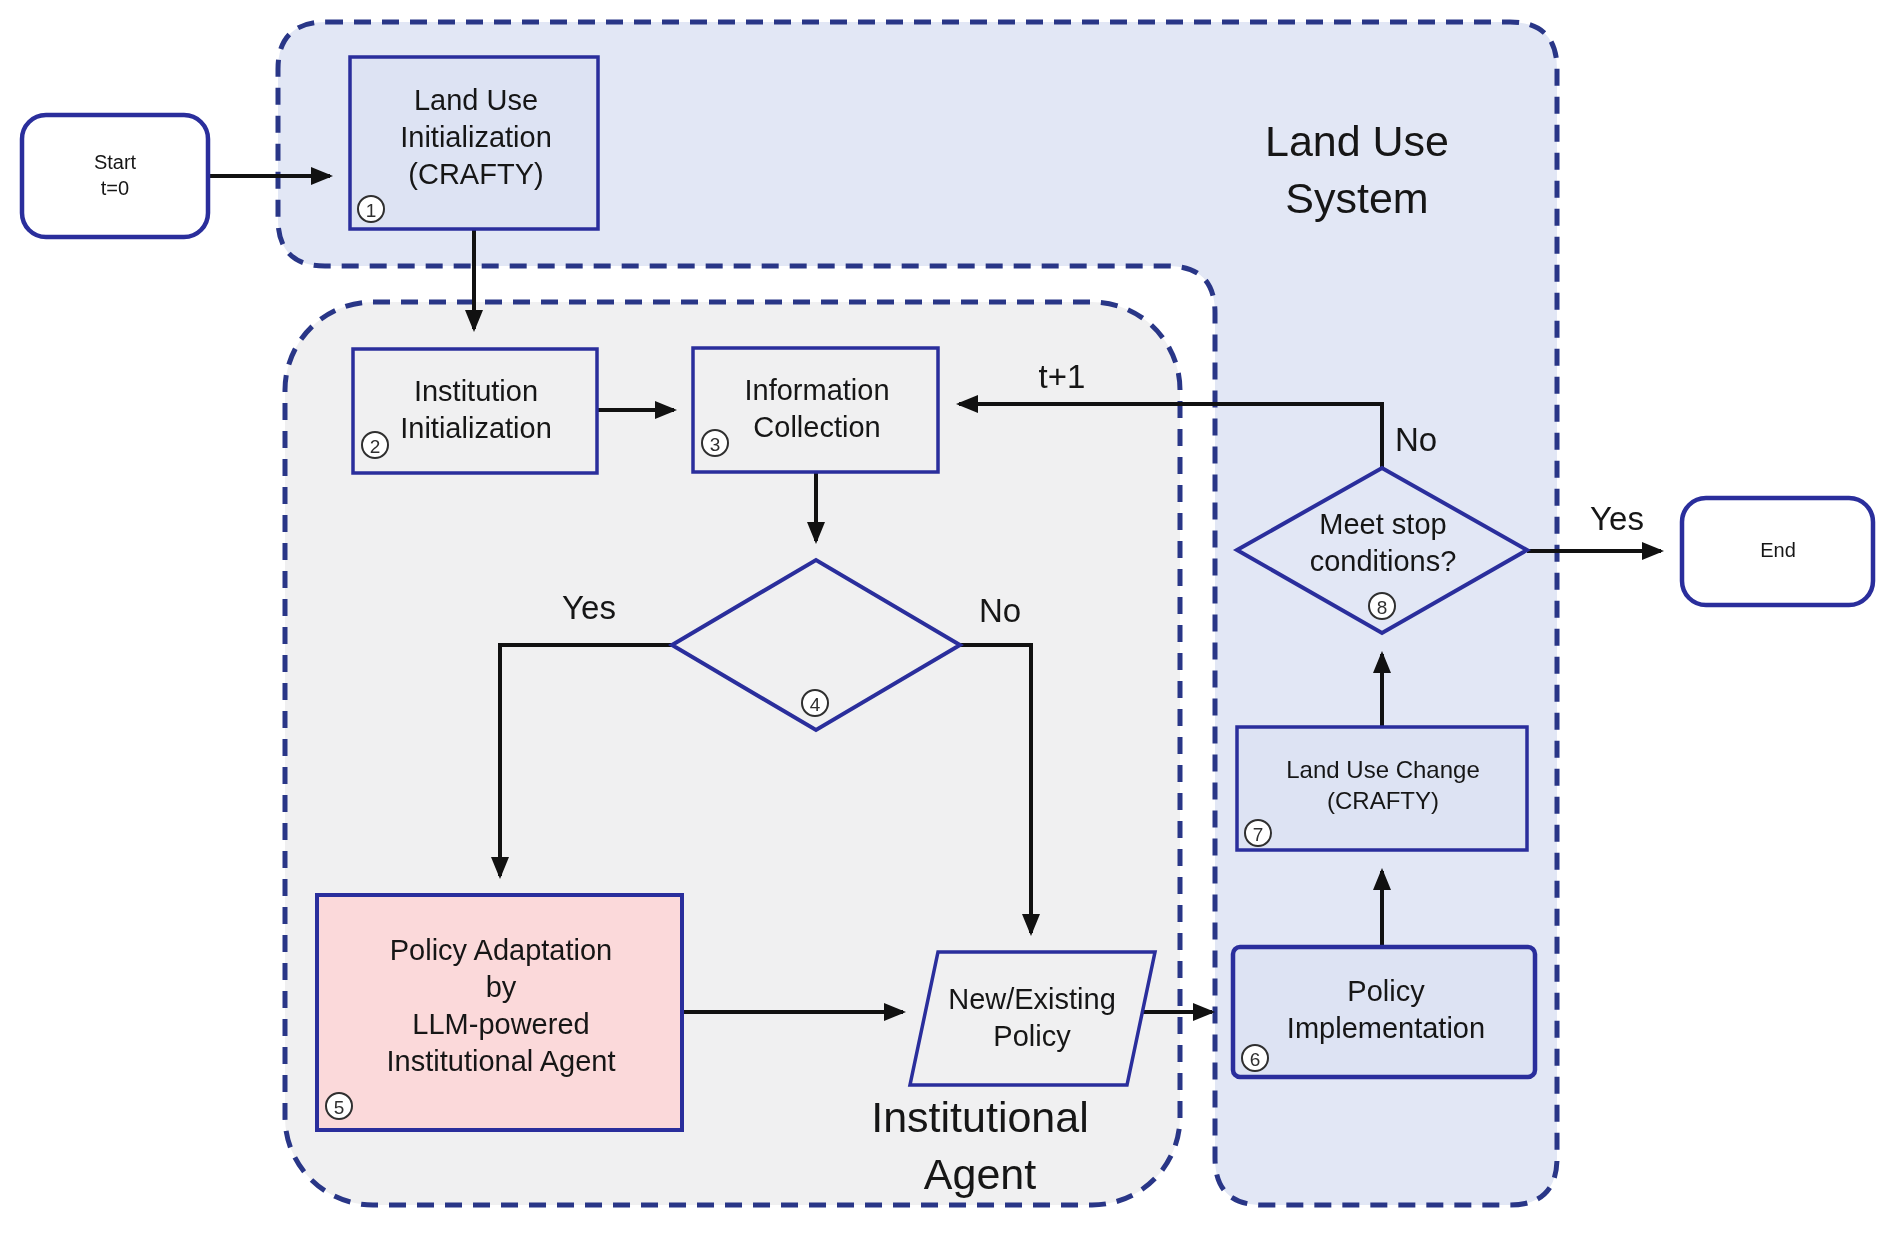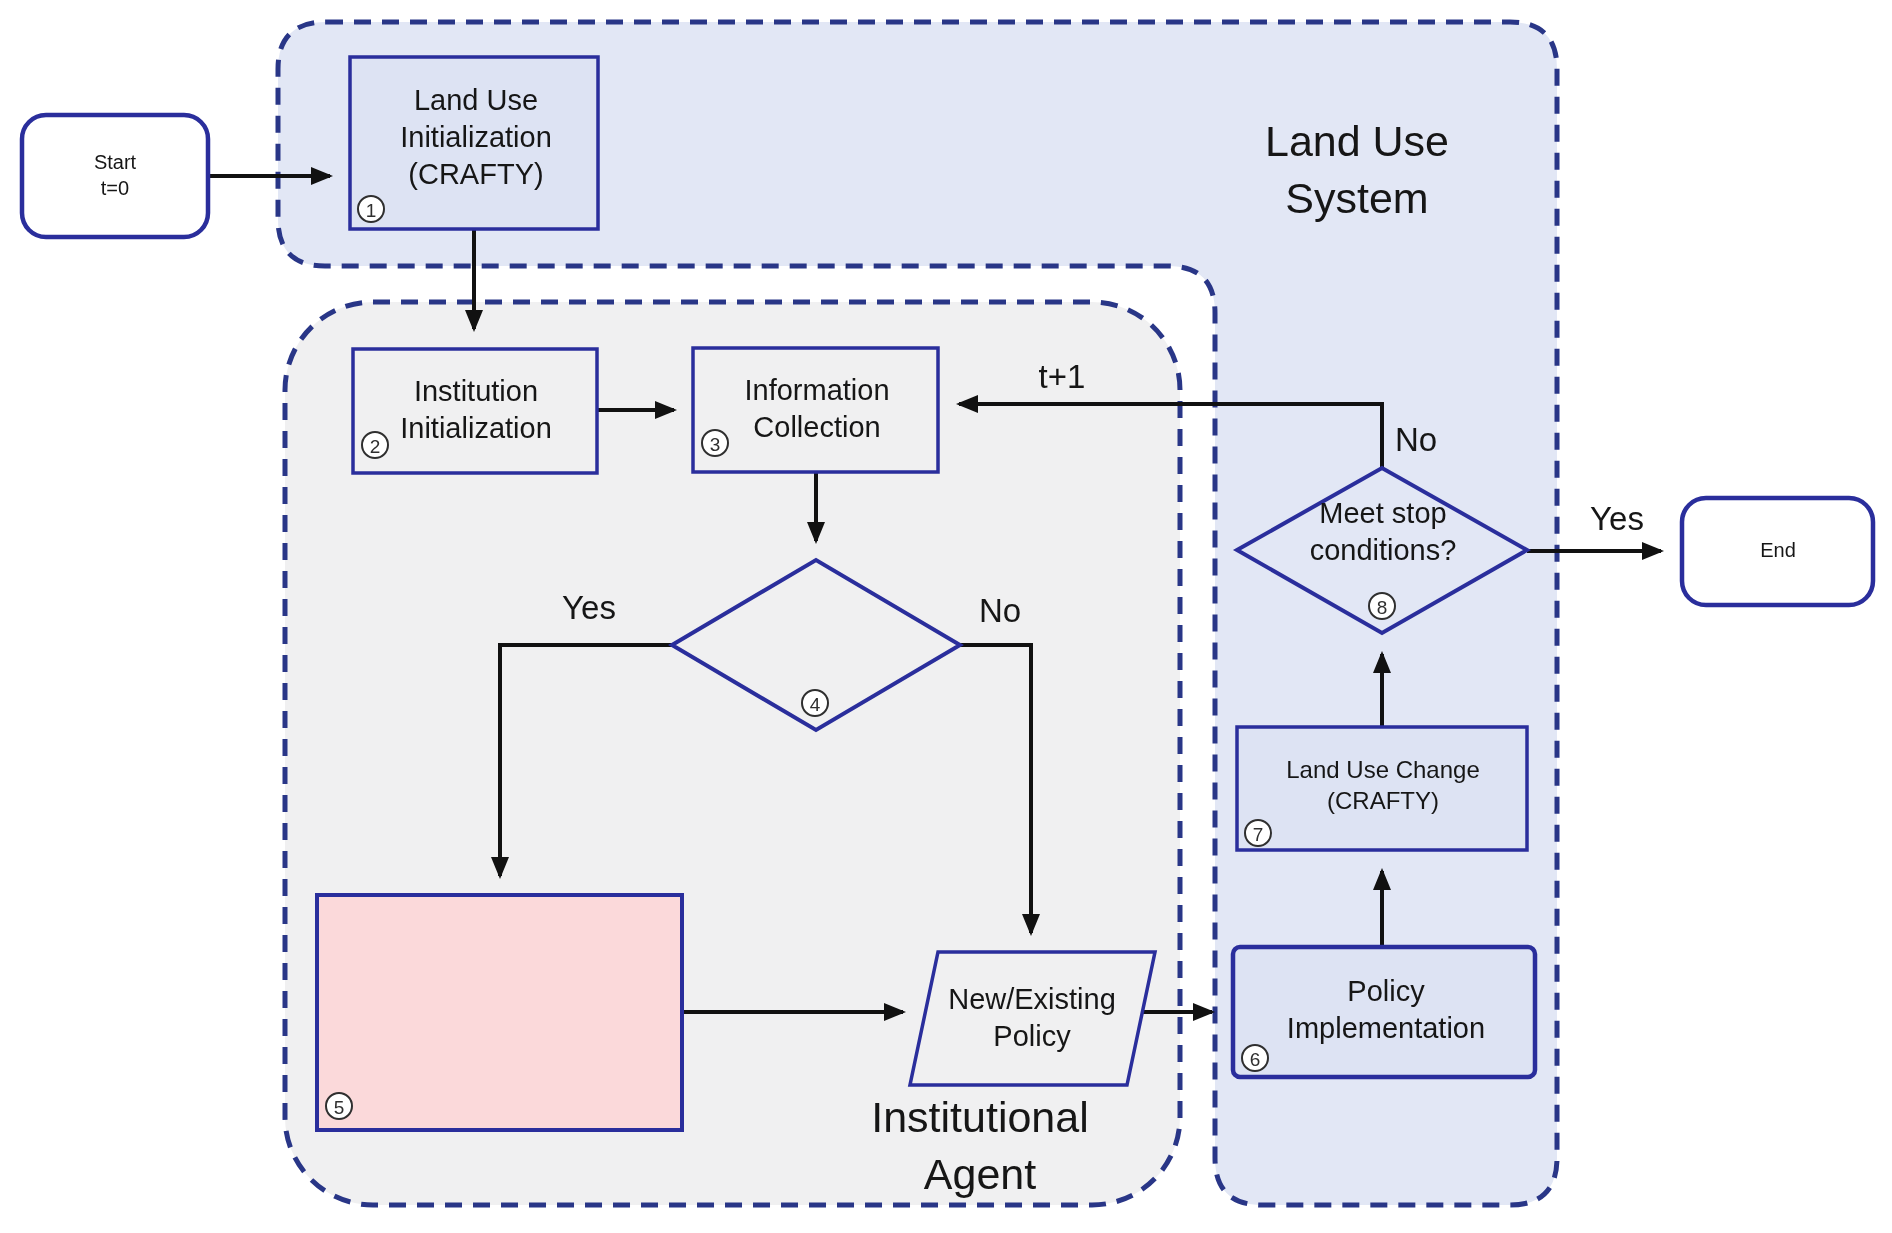--- a/index.html
+++ b/index.html
@@ -90,27 +90,31 @@
 
   <div class="label start-end-label" style="left:115px;top:176px;">Start
 t=0</div>
   <div class="label node-label" style="left:476px;top:138px;">Land Use
 Initialization
 (CRAFTY)</div>
   <div class="label node-label" style="left:476px;top:410px;">Institution
 Initialization</div>
   <div class="label node-label" style="left:817px;top:409px;">Information
 Collection</div>
+  <div class="label node-label" style="left:501px;top:1006px;">Policy Adaptation
+by
+LLM-powered
+Institutional Agent</div>
   <div class="label node-label" style="left:1032px;top:1018px;">New/Existing
 Policy</div>
   <div class="label node-label" style="left:1386px;top:1010px;">Policy
 Implementation</div>
   <div class="label node-label small" style="left:1383px;top:786px;">Land Use Change
 (CRAFTY)</div>
-  <div class="label node-label" style="left:1383px;top:532px;">Meet stop
+  <div class="label node-label" style="left:1383px;top:543px;">Meet stop
 conditions?</div>
   <div class="label start-end-label" style="left:1778px;top:551px;">End</div>
 
   <div class="label edge-label" style="left:589px;top:608px;">Yes</div>
   <div class="label edge-label" style="left:1000px;top:611px;">No</div>
   <div class="label edge-label" style="left:1062px;top:377px;">t+1</div>
   <div class="label edge-label" style="left:1416px;top:440px;">No</div>
   <div class="label edge-label" style="left:1617px;top:519px;">Yes</div>
 
   <span class="badge" style="left:357px;top:195px;">1</span>

